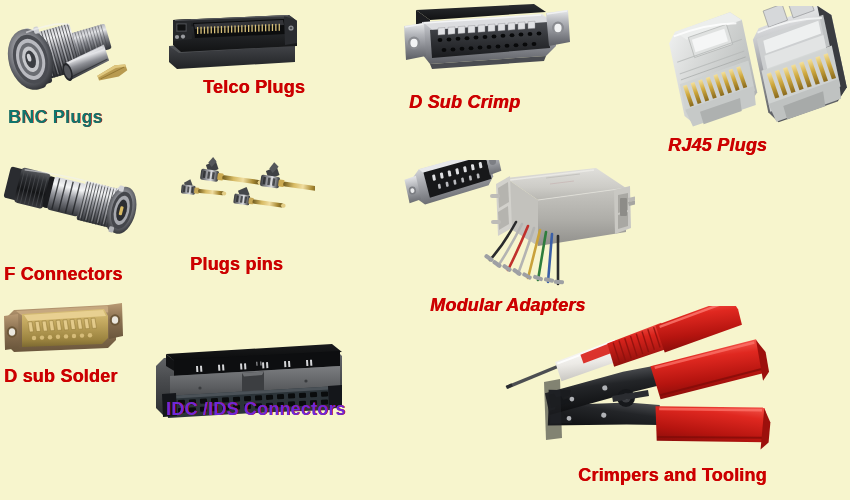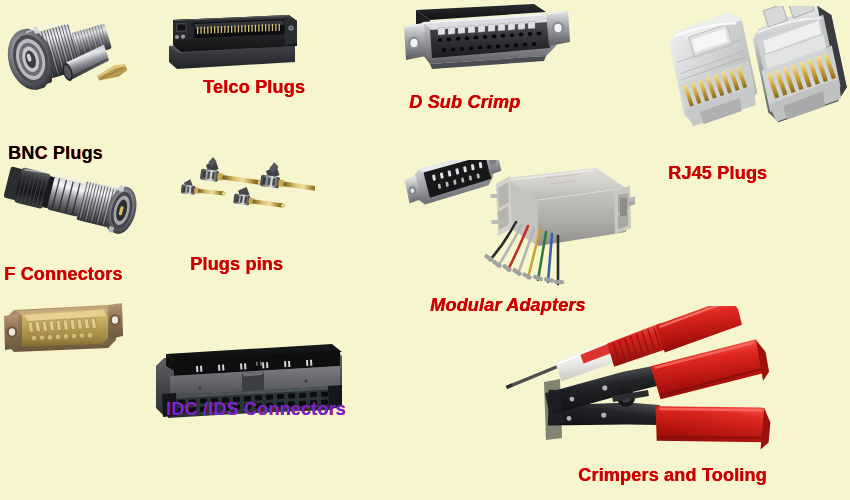--- a/index.html
+++ b/index.html
@@ -138,21 +138,21 @@
         <path d="M3 21 L43 15" stroke="#1e2023" stroke-width="1.2" opacity="0.6"></path>
       </g>
 
       <g transform="translate(96,72) rotate(-20)">
         <path d="M0 4 L20 0 L30 3 L30 9 L20 12 L0 9 Z" fill="#b89a50"></path>
         <path d="M0 4 L20 0 L30 3 L30 5 L20 3 L0 6 Z" fill="#e0c87f"></path>
         <path d="M2 8 L28 5" stroke="#8a6f2c" stroke-width="1" opacity="0.8"></path>
       </g>
     </svg>
   </div>
-  <div class="label" style="left: 8px; top: 108px; color: #000000; margin-top: 36px;">BNC Plugs</div>
+  <div class="label" style="left: 8px; top: 108px; color: #0f766e;">BNC Plugs</div>
 
   <div class="photo" style="left:163px; top:12px;">
     <svg width="140" height="62" viewBox="0 0 140 62">
       <defs>
         <linearGradient id="telcoTop" x1="0" y1="0" x2="0" y2="1">
           <stop offset="0%" stop-color="#4b4d51"></stop>
           <stop offset="35%" stop-color="#2e3034"></stop>
           <stop offset="100%" stop-color="#17181b"></stop>
         </linearGradient>
         <linearGradient id="telcoBody" x1="0" y1="0" x2="0" y2="1">
@@ -386,21 +386,21 @@
           <rect x="65.5" y="57" width="4.4" height="26" transform="rotate(-7 67 70)"></rect>
         </g>
 
         <path d="M0 94 L74 84 L72 104 L4 113 Z" fill="#bfc2c1"></path>
         <path d="M14 99 L56 93 L55 108 L15 113 Z" fill="#a7aaa9"></path>
 
         <path d="M4 22 Q 38 15 70 21" stroke="#fafbfb" stroke-width="1.8" fill="none" opacity="0.75"></path>
       </g>
     </svg>
   </div>
-  <div class="label" style="left: 668px; top: 164px; color: rgb(204, 0, 0);">RJ45 Plugs</div>
+  <div class="label" style="left: 668px; top: 136px; color: rgb(204, 0, 0); font-style: italic;">RJ45 Plugs</div>
 
   <div class="photo" style="left:0px; top:160px;">
     <svg width="145" height="92" viewBox="0 0 145 92">
       <defs>
         <linearGradient id="blkBarrel" x1="0" y1="0" x2="0" y2="1">
           <stop offset="0%" stop-color="#5d5f63"></stop>
           <stop offset="25%" stop-color="#2d2f33"></stop>
           <stop offset="60%" stop-color="#141517"></stop>
           <stop offset="100%" stop-color="#38393d"></stop>
         </linearGradient>
@@ -702,20 +702,21 @@
 
       <path d="M0 16 L14 14 L15 48 L1 50 Z" fill="url(#brassShell)"></path>
       <ellipse cx="8" cy="32" rx="5.2" ry="5.8" fill="#6d5839"></ellipse>
       <ellipse cx="8" cy="32" rx="3.2" ry="3.8" fill="#eae7de"></ellipse>
 
       <path d="M104 5 L118 3 L119 36 L105 39 Z" fill="url(#brassShell)"></path>
       <ellipse cx="111" cy="20" rx="5.2" ry="5.8" fill="#6d5839"></ellipse>
       <ellipse cx="111" cy="20" rx="3.2" ry="3.8" fill="#eae7de"></ellipse>
     </svg>
   </div>
+  <div class="label" style="left: 4px; top: 367px; color: rgb(204, 0, 0);">D sub Solder</div>
 
   <div class="photo" style="left:156px; top:342px;">
     <svg width="195" height="80" viewBox="0 0 195 80">
       <defs>
         <linearGradient id="idcBody" x1="0" y1="0" x2="0" y2="1">
           <stop offset="0%" stop-color="#6b6d70"></stop>
           <stop offset="45%" stop-color="#4a4c4f"></stop>
           <stop offset="100%" stop-color="#2c2e31"></stop>
         </linearGradient>
         <linearGradient id="idcTop" x1="0" y1="0" x2="0" y2="1">

